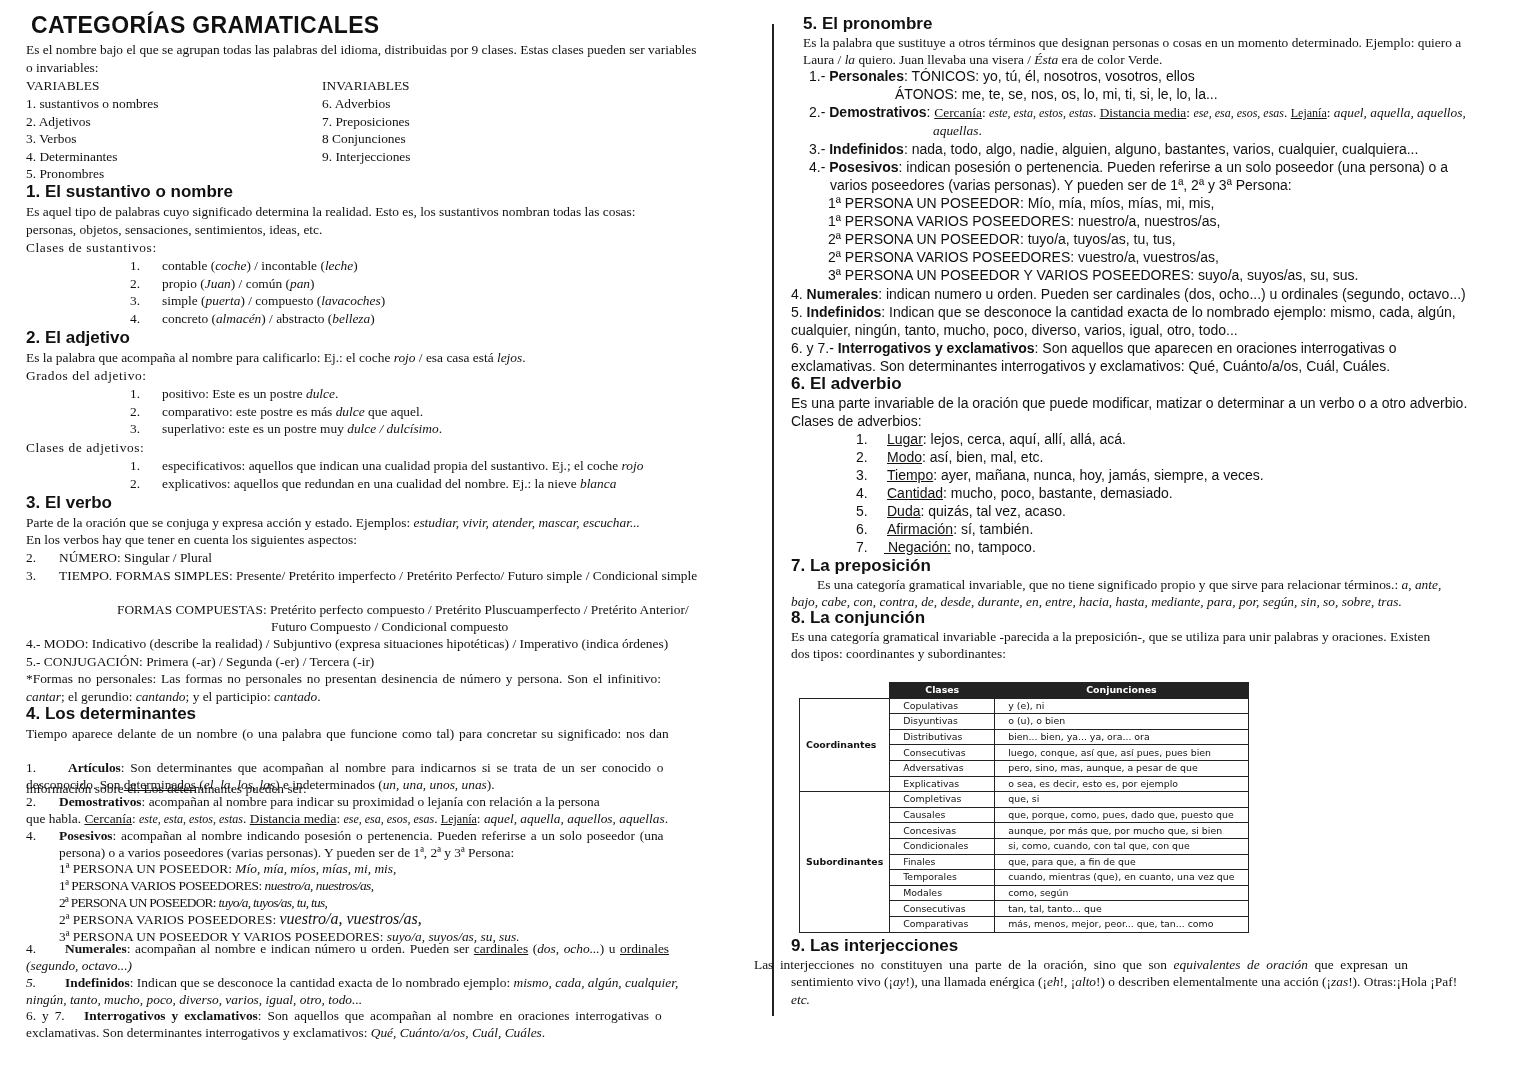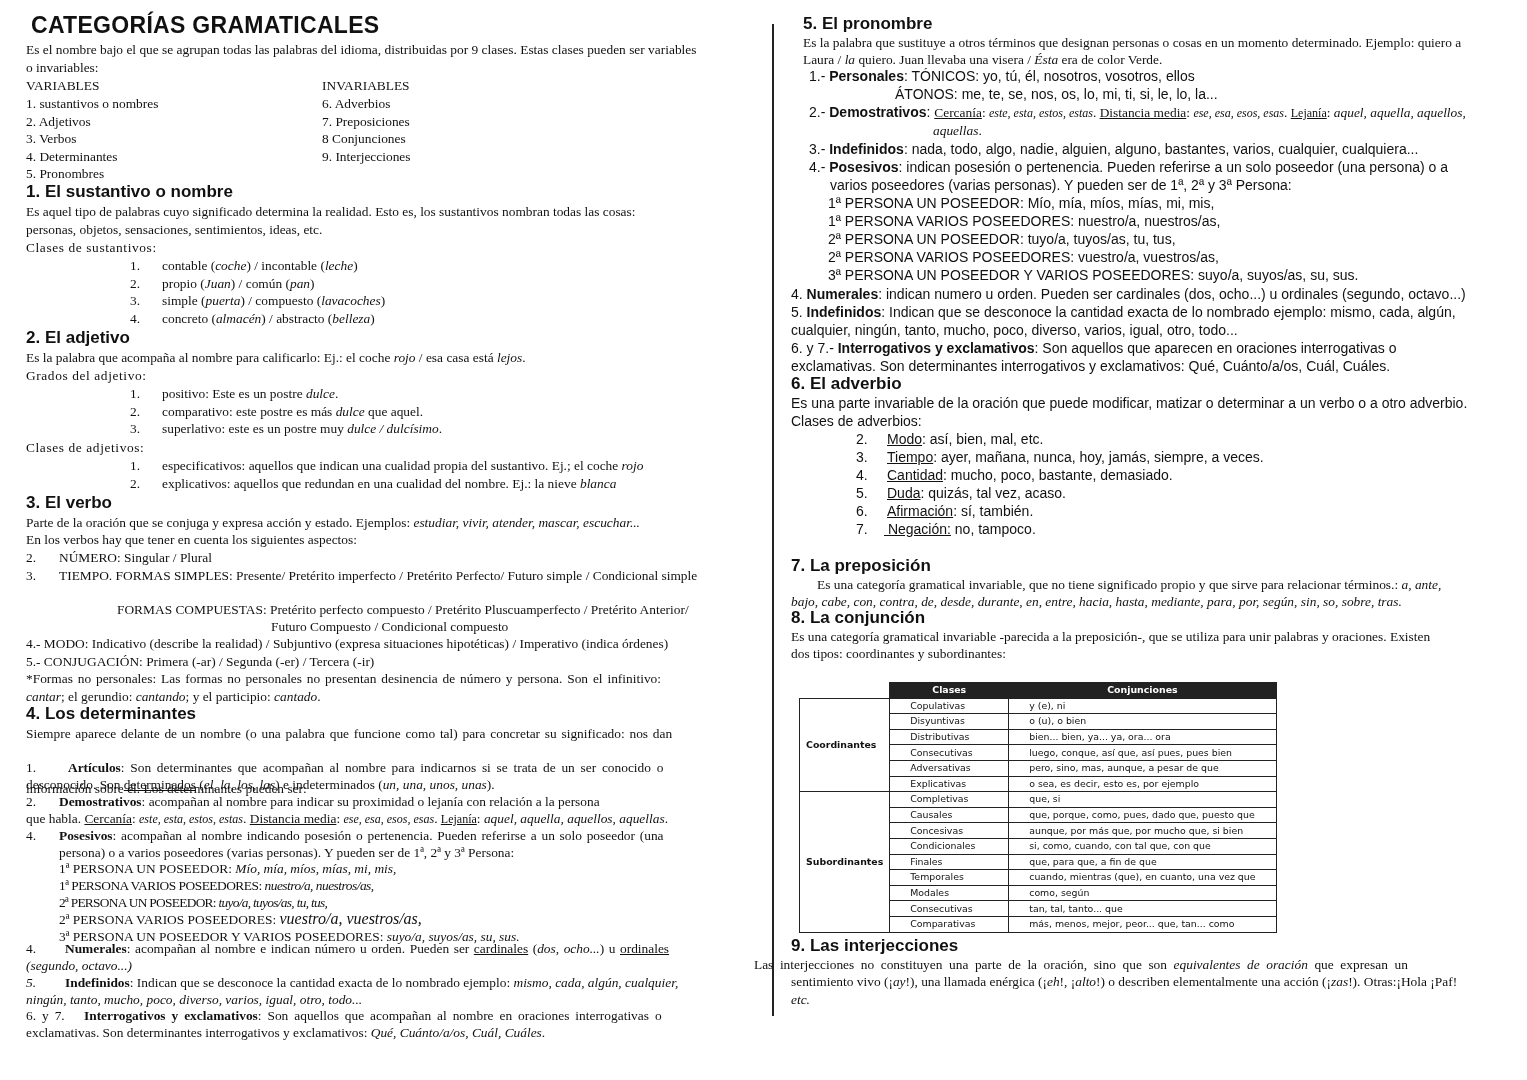--- a/index.html
+++ b/index.html
@@ -8,21 +8,21 @@
   .abs { position:absolute; white-space:nowrap; }
   .title { font-family:"Liberation Sans", sans-serif; font-weight:bold; font-size:23px; letter-spacing:0.3px; }
   .h { font-family:"Liberation Sans", sans-serif; font-weight:bold; font-size:17px; }
   .t { font-family:"Liberation Serif", serif; font-size:13.4px; line-height:17.6px; }
   .ts { font-family:"Liberation Sans", sans-serif; font-size:14px; line-height:18px; }
   i { font-style:italic; }
   u { text-decoration:underline; }
   b { font-weight:bold; }
   .divider { position:absolute; left:772px; top:24px; width:2px; height:992px; background:#222; }
   table.conj { position:absolute; left:799px; top:682px; border-collapse:collapse; font-family:"DejaVu Sans", sans-serif; font-size:9.4px; }
-  table.conj td, table.conj th { border:1px solid #222; padding:0 20px; height:14.6px; line-height:14px; white-space:nowrap; }
+  table.conj td, table.conj th { border:1px solid #222; padding:0 13px; height:14.6px; line-height:14px; white-space:nowrap; }
   table.conj th { background:#222; color:#fff; font-weight:bold; text-align:center; }
   table.conj td.group { font-weight:bold; vertical-align:middle; padding:0 6px; width:72px; }
   table.conj td.cls { width:78px; }
   table.conj td.vals { width:218px; }
   table.conj tr.head td.blank { border:none; background:#fff; }
 </style>
 </head>
 <body>
 
 <div class="abs title" style="left:31px; top:12px;">CATEGORÍAS  GRAMATICALES</div>
@@ -79,21 +79,21 @@
   <div><span style="display:inline-block;width:33px">3.</span><span>TIEMPO. FORMAS SIMPLES: Presente/ Pretérito imperfecto / Pretérito Perfecto/ Futuro simple / Condicional simple</span></div>
 </div>
 <div class="abs t" style="left:117px; top:601px;">FORMAS COMPUESTAS: Pretérito perfecto compuesto / Pretérito Pluscuamperfecto / Pretérito Anterior/</div>
 <div class="abs t" style="left:271px; top:618px;">Futuro Compuesto / Condicional compuesto</div>
 <div class="abs t" style="left:26px; top:635px;">4.- MODO: Indicativo (describe la realidad) / Subjuntivo (expresa situaciones hipotéticas) / Imperativo (indica órdenes)</div>
 <div class="abs t" style="left:26px; top:653px;">5.- CONJUGACIÓN: Primera (-ar) / Segunda (-er) / Tercera (-ir)</div>
 <div class="abs t" style="left:26px; top:670px; word-spacing:1.5px;">*Formas no  personales:  Las formas no  personales no  presentan  desinencia de número  y persona.  Son el infinitivo:</div>
 <div class="abs t" style="left:26px; top:688px;"><i>cantar</i><span>; el gerundio: </span><i>cantando</i><span>; y el participio: </span><i>cantado</i><span>.</span></div>
 
 <div class="abs h" style="left:26px; top:704px;">4. Los determinantes</div>
-<div class="abs t" style="left:26px; top:725px; word-spacing:1.4px;">Siempre aparece delante de un nombre (o una palabra que funcione como tal) para concretar su significado: nos dan</div>
+<div class="abs t" style="left:26px; top:725px; word-spacing:1.4px;">Tiempo aparece delante de un nombre (o una palabra que funcione como tal) para concretar su significado: nos dan</div>
 <div class="abs t" style="left:26px; top:780px;">información sobre él. Los determinantes pueden ser:</div>
 <div class="abs t" style="left:26px; top:759px; word-spacing:2.4px;"><span style="display:inline-block;width:42px">1.</span><b>Artículos</b><span>: Son determinantes que acompañan al nombre para indicarnos si se trata de un ser conocido o</span></div>
 <div class="abs t" style="left:26px; top:776px;"><span>desconocido. Son </span><u>determinados</u> (<i>el, la, los, las</i>)<span> e indeterminados (</span><i>un, una, unos, unas</i>).</div>
 <div class="abs t" style="left:26px; top:793px;"><span style="display:inline-block;width:33px">2.</span><b>Demostrativos</b><span>: acompañan al nombre para indicar su proximidad o lejanía con relación a la persona</span></div>
 <div class="abs t" style="left:26px; top:810px;"><span>que habla. </span><u>Cercanía</u>: <i style="font-size:12px">este, esta, estos, estas</i>. <u>Distancia media</u>: <i style="font-size:12px">ese, esa, esos, esas</i>. <u style="font-size:12px">Lejanía</u>: <i>aquel,  aquella,  aquellos, aquellas</i>.</div>
 <div class="abs t" style="left:26px; top:827px; word-spacing:1.4px;"><span style="display:inline-block;width:33px">4.</span><b>Posesivos</b><span>: acompañan al nombre  indicando posesión o pertenencia. Pueden referirse a un  solo poseedor (una</span></div>
 <div class="abs t" style="left:59px; top:844px;">persona) o a varios poseedores (varias personas). Y pueden ser de 1ª, 2ª y 3ª Persona:</div>
 <div class="abs t" style="left:59px; top:861px; line-height:16.8px;">
   <div><span>1ª PERSONA UN POSEEDOR: </span><i>Mío, mía, míos, mías, mi, mis,</i></div>
   <div style="letter-spacing:-0.5px"><span>1ª PERSONA VARIOS POSEEDORES: </span><i>nuestro/a, nuestros/as,</i></div>
@@ -130,20 +130,21 @@
 <div class="abs ts" style="left:791px; top:285px;"><span>4. </span><b>Numerales</b><span>: indican numero u orden. Pueden ser cardinales (dos, ocho...) u ordinales (segundo, octavo...)</span></div>
 <div class="abs ts" style="left:791px; top:303px;"><span>5. </span><b>Indefinidos</b><span>: Indican que se desconoce la cantidad exacta de lo nombrado ejemplo: mismo, cada, algún,</span></div>
 <div class="abs ts" style="left:791px; top:321px;">cualquier, ningún, tanto, mucho, poco, diverso, varios, igual, otro, todo...</div>
 <div class="abs ts" style="left:791px; top:339px;"><span>6. y 7.- </span><b>Interrogativos y exclamativos</b><span>: Son aquellos que aparecen en oraciones interrogativas o</span></div>
 <div class="abs ts" style="left:791px; top:357px;">exclamativas. Son determinantes interrogativos y exclamativos: Qué, Cuánto/a/os, Cuál, Cuáles.</div>
 
 <div class="abs h" style="left:791px; top:374px;">6. El adverbio</div>
 <div class="abs ts" style="left:791px; top:394px;">Es una parte invariable de la oración que puede modificar, matizar o determinar a un verbo o a otro adverbio.</div>
 <div class="abs ts" style="left:791px; top:412px;">Clases de adverbios:</div>
 <div class="abs ts" style="left:856px; top:430px;">
+  <div><span style="display:inline-block;width:31px">1.</span><u>Lugar</u><span>: lejos, cerca, aquí, allí, allá, acá.</span></div>
   <div><span style="display:inline-block;width:31px">2.</span><u>Modo</u><span>: así, bien, mal, etc.</span></div>
   <div><span style="display:inline-block;width:31px">3.</span><u>Tiempo</u><span>: ayer, mañana, nunca, hoy, jamás, siempre, a veces.</span></div>
   <div><span style="display:inline-block;width:31px">4.</span><u>Cantidad</u><span>: mucho, poco, bastante, demasiado.</span></div>
   <div><span style="display:inline-block;width:31px">5.</span><u>Duda</u><span>: quizás, tal vez, acaso.</span></div>
   <div><span style="display:inline-block;width:31px">6.</span><u>Afirmación</u><span>: sí, también.</span></div>
   <div><span style="display:inline-block;width:28px">7.</span><u style="white-space:pre"> Negación:</u><span> no, tampoco.</span></div>
 </div>
 
 <div class="abs h" style="left:791px; top:556px;">7. La preposición</div>
 <div class="abs t" style="left:791px; top:576px;margin-left:26px;"><span>Es una categoría gramatical invariable, que no  tiene significado propio  y que sirve para relacionar términos.: </span><i>a, ante,</i></div>

